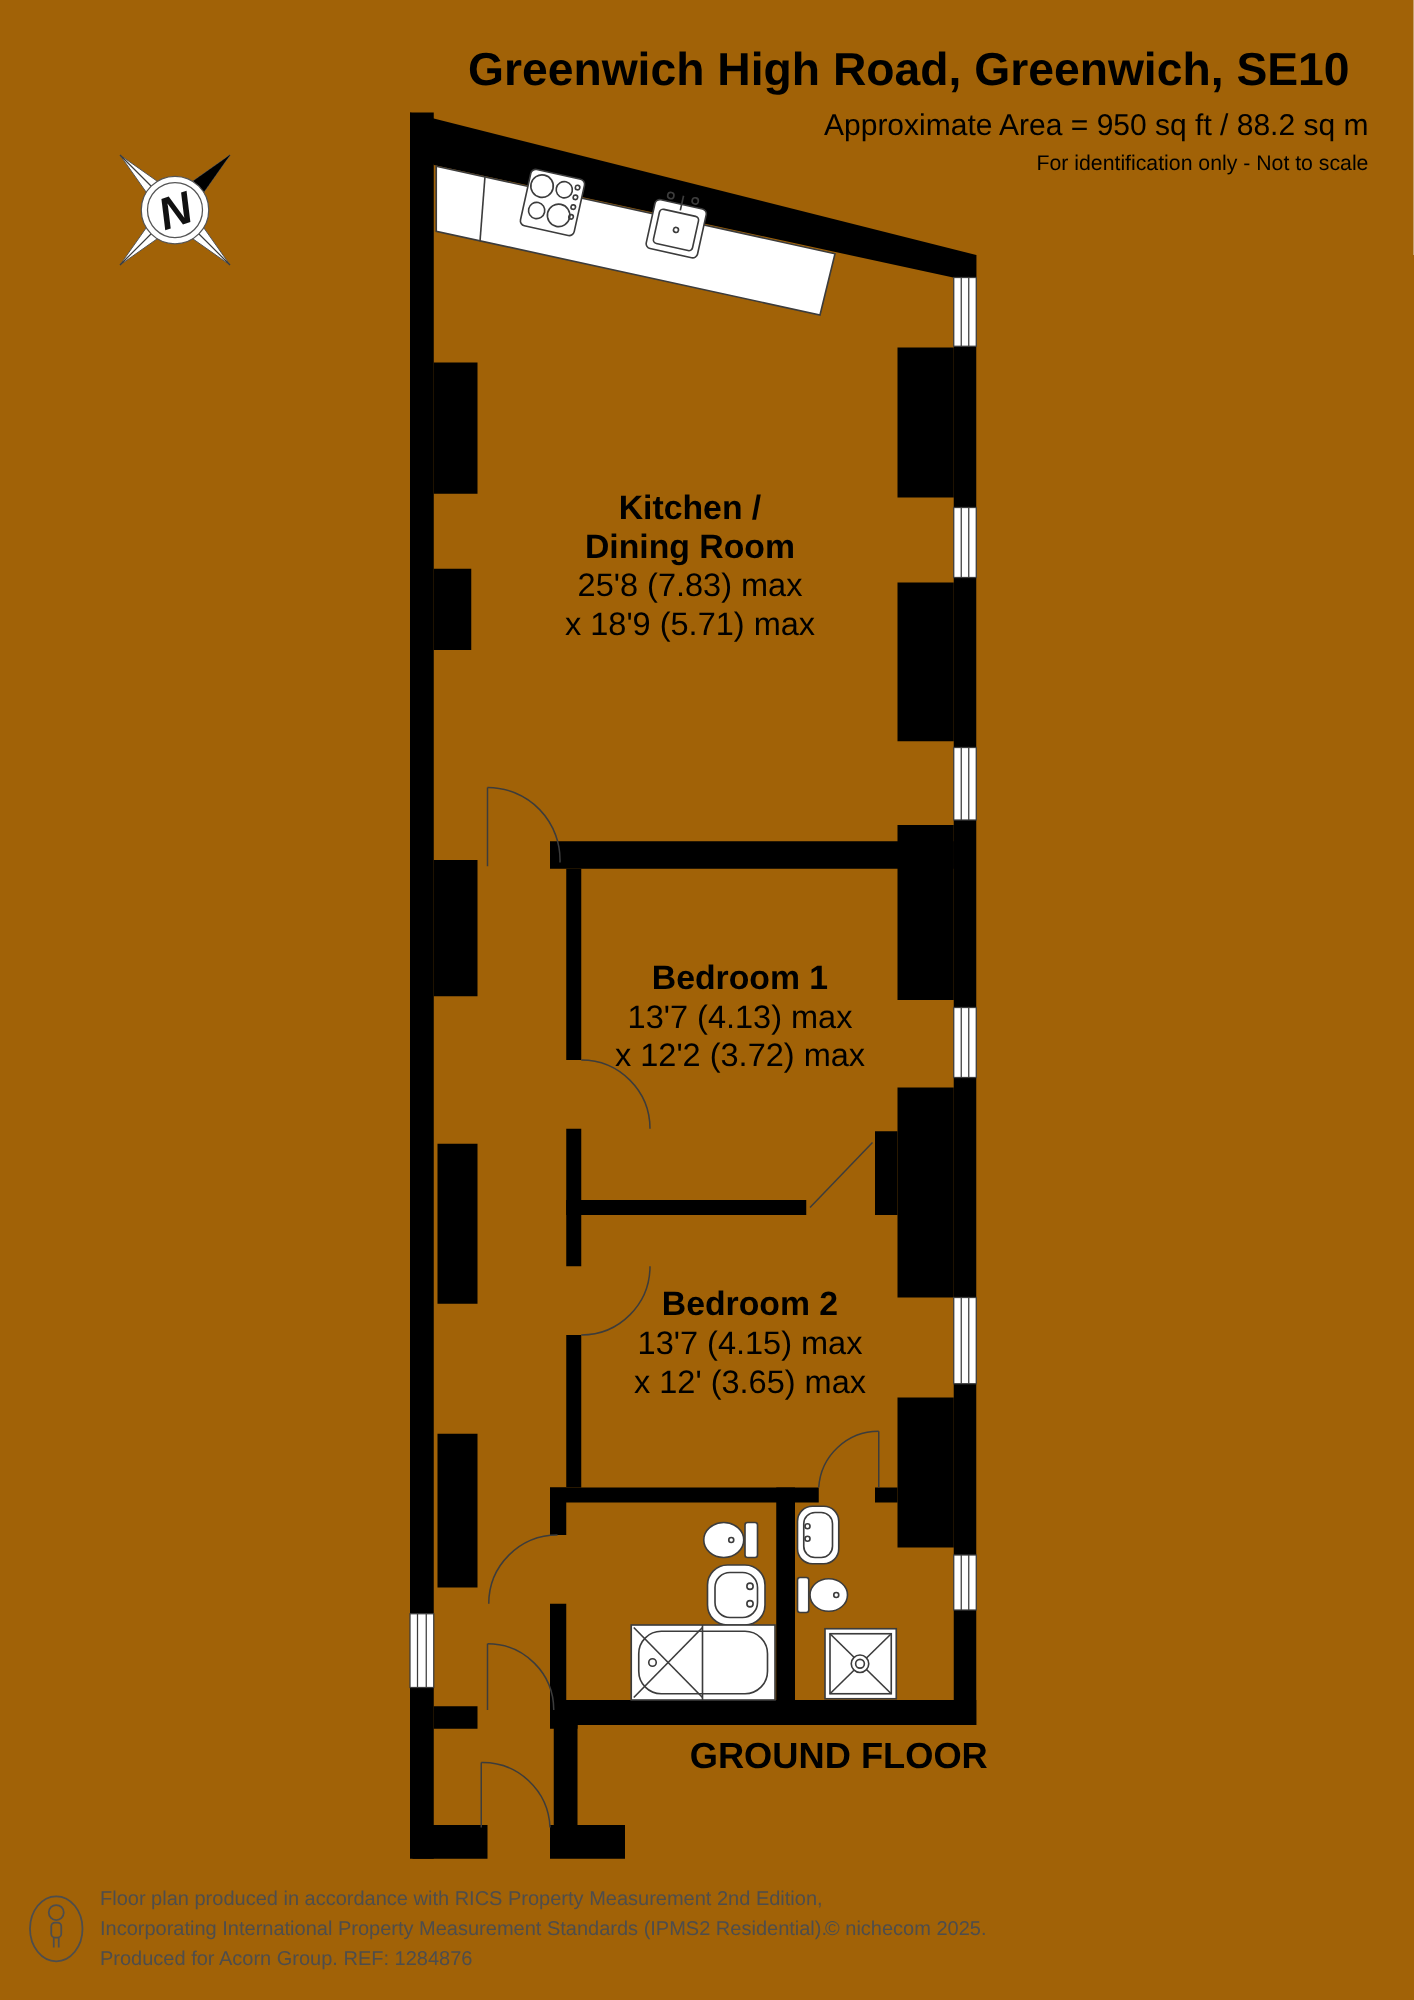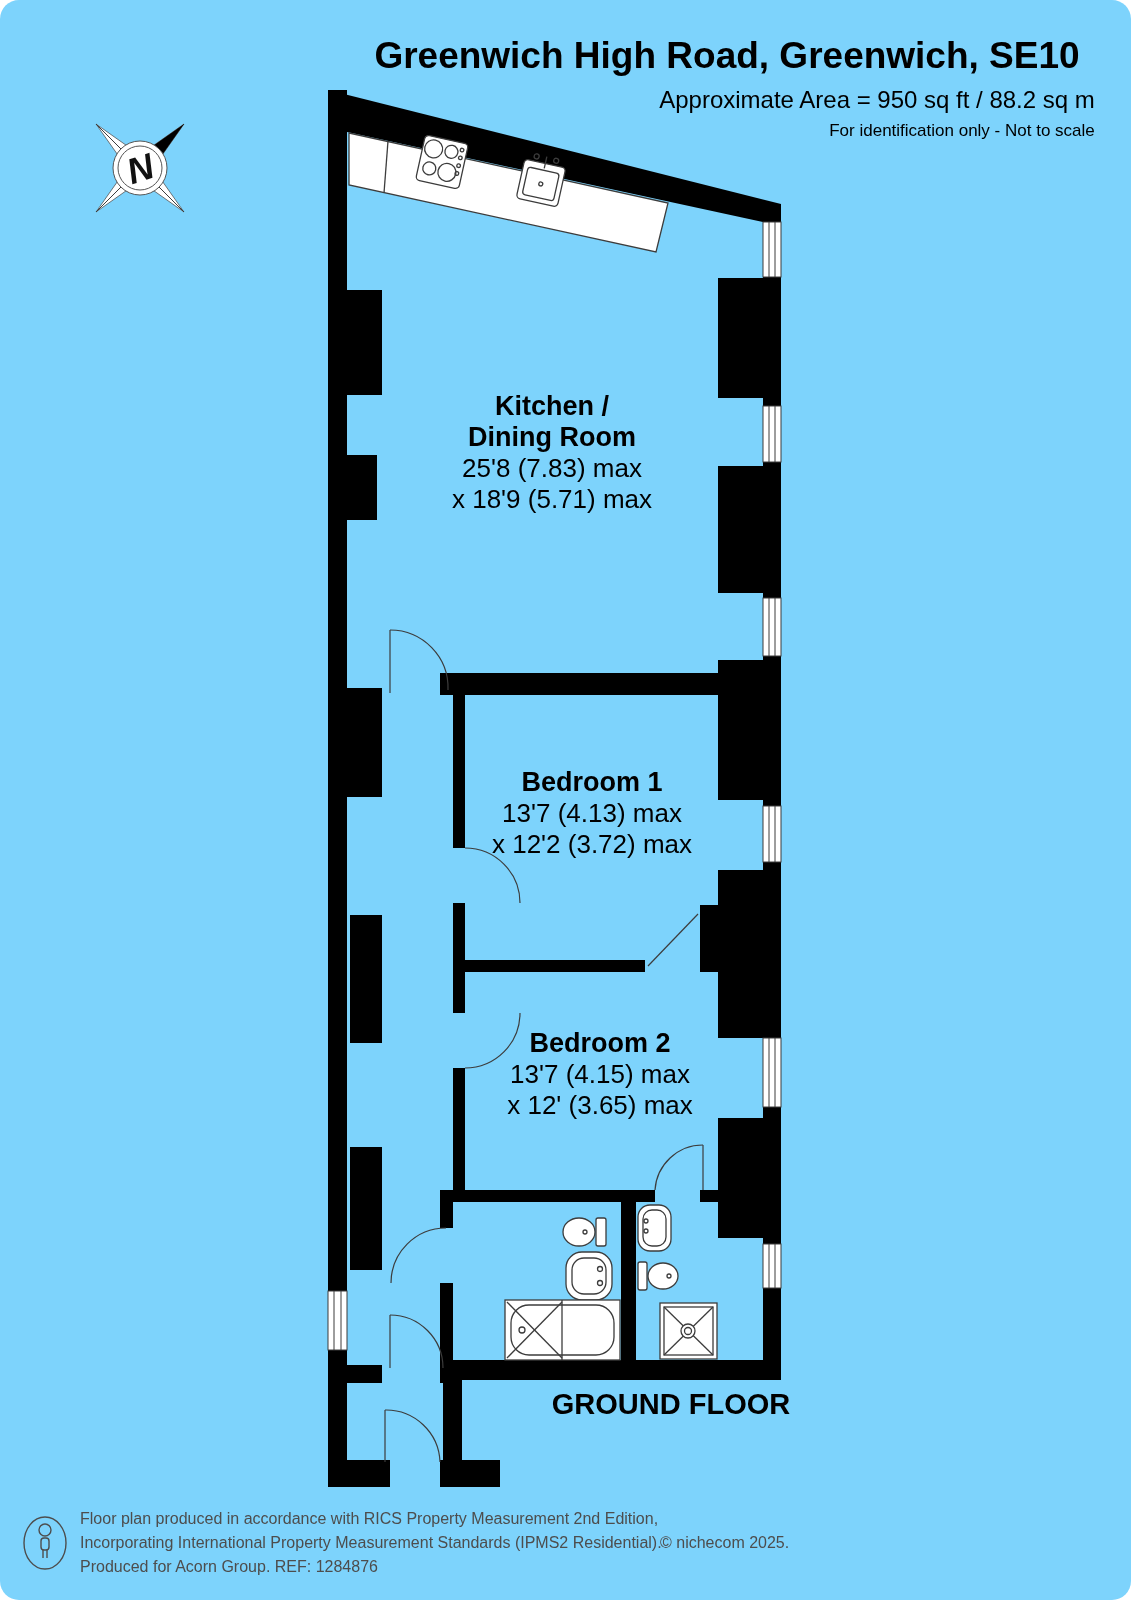--- a/index.html
+++ b/index.html
@@ -1,17 +1,17 @@
 <!DOCTYPE html>
 <html><head>
 <meta charset="utf-8">
 <style>
   html,body{margin:0;padding:0;background:#fff;}
-  .page{position:relative;width:1131px;height:1600px;background:#7dd3fc;overflow:hidden;
-        font-family:"Liberation Sans", sans-serif;border-radius:19px;}
+  .page{position:relative;width:1131px;height:1600px;background:#a16207;overflow:hidden;
+        font-family:"Liberation Sans", sans-serif;}
   svg text{font-family:"Liberation Sans", sans-serif;}
   .title{font-size:37px;font-weight:bold;fill:#000;}
   .area{font-size:24px;fill:#000;}
   .ident{font-size:17px;fill:#000;}
   .roomname{font-size:27px;font-weight:bold;fill:#000;}
   .roomdim{font-size:26px;fill:#000;}
   .floorlbl{font-size:29px;font-weight:bold;fill:#000;}
   .foot{font-size:16px;fill:#4d4d4d;}
   .wall{fill:#000000;stroke:none;}
   .fix{fill:#ffffff;stroke:#3c3c3c;stroke-width:1.3;}

